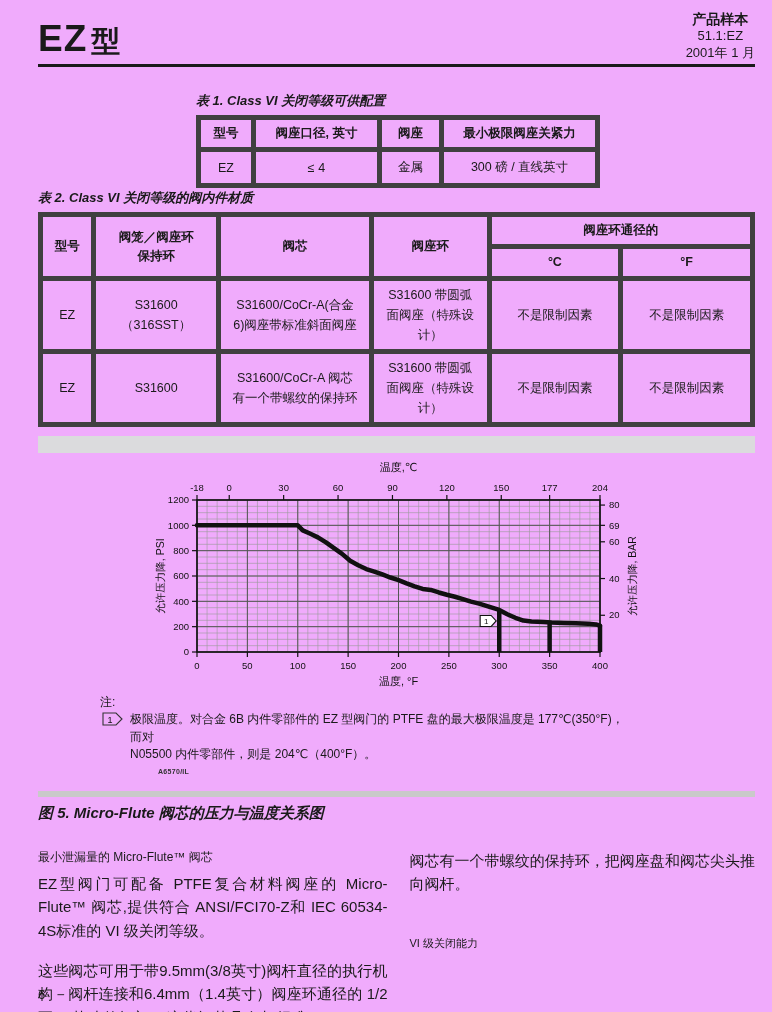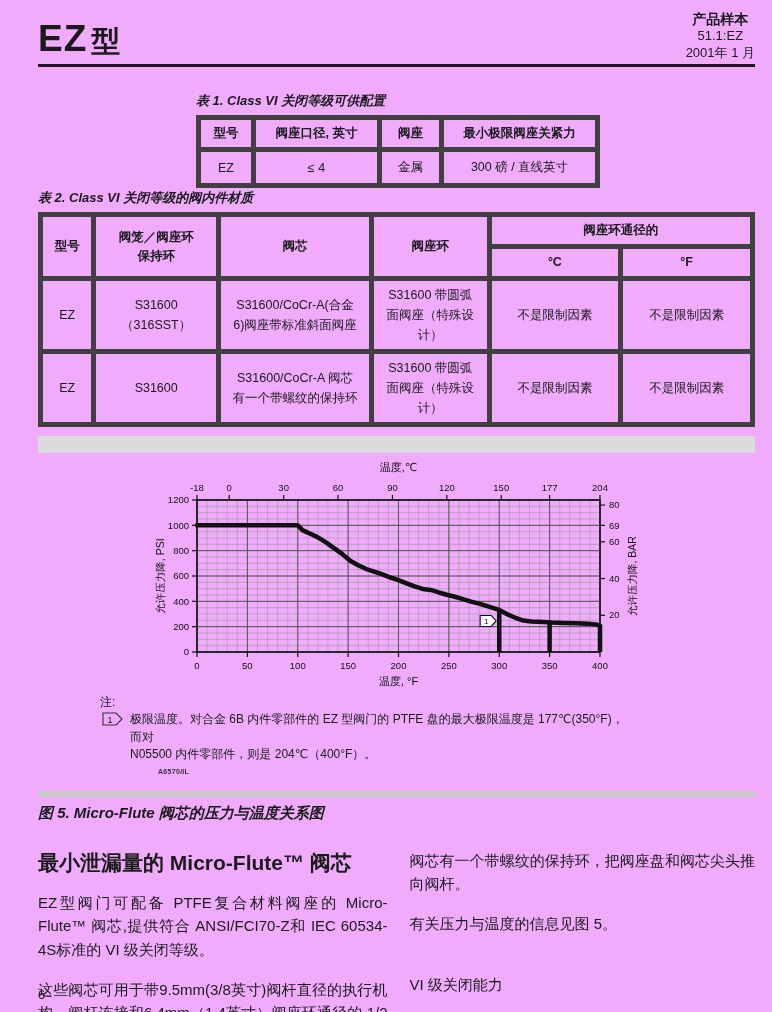--- a/index.html
+++ b/index.html
@@ -47,22 +47,22 @@
   .note-lines { width:505px; }
   .note-code { font-size:7px; font-weight:bold; color:#333; margin:3px 0 0 58px; letter-spacing:.3px; }
 
   
   .fig-caption { font-size:15px; font-weight:bold; font-style:italic; margin-top:7px; }
 
   
   .cols { display:flex; margin-top:26px; }
   .col-l { width:352px; }
   .col-r { width:348px; margin-left:22px; }
-  .sec-h1 { font-size:21px; font-weight:bold; margin-bottom:14px; }
-  .sec-h2 { font-size:15px; margin:40px 0 16px 0; }
+  .sec-h1 { font-size:12px; font-weight:normal; margin-bottom:6px; }
+  .sec-h2 { font-size:11px; margin:40px 0 16px 0; }
   .para { font-size:15px; line-height:1.58; margin-bottom:16px; text-align:justify; }
 
   .page-num { position:absolute; left:38px; bottom:10px; font-size:13px; }
 </style>
 </head>
 <body>
 
 <div class="page">
 
   <div class="hdr">
@@ -315,20 +315,19 @@
   <div class="fig-caption">图 5. Micro-Flute 阀芯的压力与温度关系图</div>
 
   <div class="cols">
     <div class="col-l">
       <div class="sec-h1">最小泄漏量的 Micro-Flute™ 阀芯</div>
       <div class="para">EZ型阀门可配备 PTFE复合材料阀座的 Micro-Flute™ 阀芯,提供符合 ANSI/FCI70-Z和 IEC 60534-4S标准的 VI 级关闭等级。</div>
       <div class="para">这些阀芯可用于带9.5mm(3/8英寸)阀杆直径的执行机构－阀杆连接和6.4mm（1.4英寸）阀座环通径的 1/2 至 2 英寸的阀门。这些阀芯具有与标准 Micro-Flute 阀芯相同的流量系数。采用标准阀座环。</div>
     </div>
     <div class="col-r">
       <div class="para">阀芯有一个带螺纹的保持环，把阀座盘和阀芯尖头推向阀杆。</div>
-      <div class="para">有关压力与温度的信息见图 5。</div>
       <div class="sec-h2">VI 级关闭能力</div>
 
     </div>
   </div>
 
   <div class="page-num">6</div>
 </div>
 
 </body></html>

